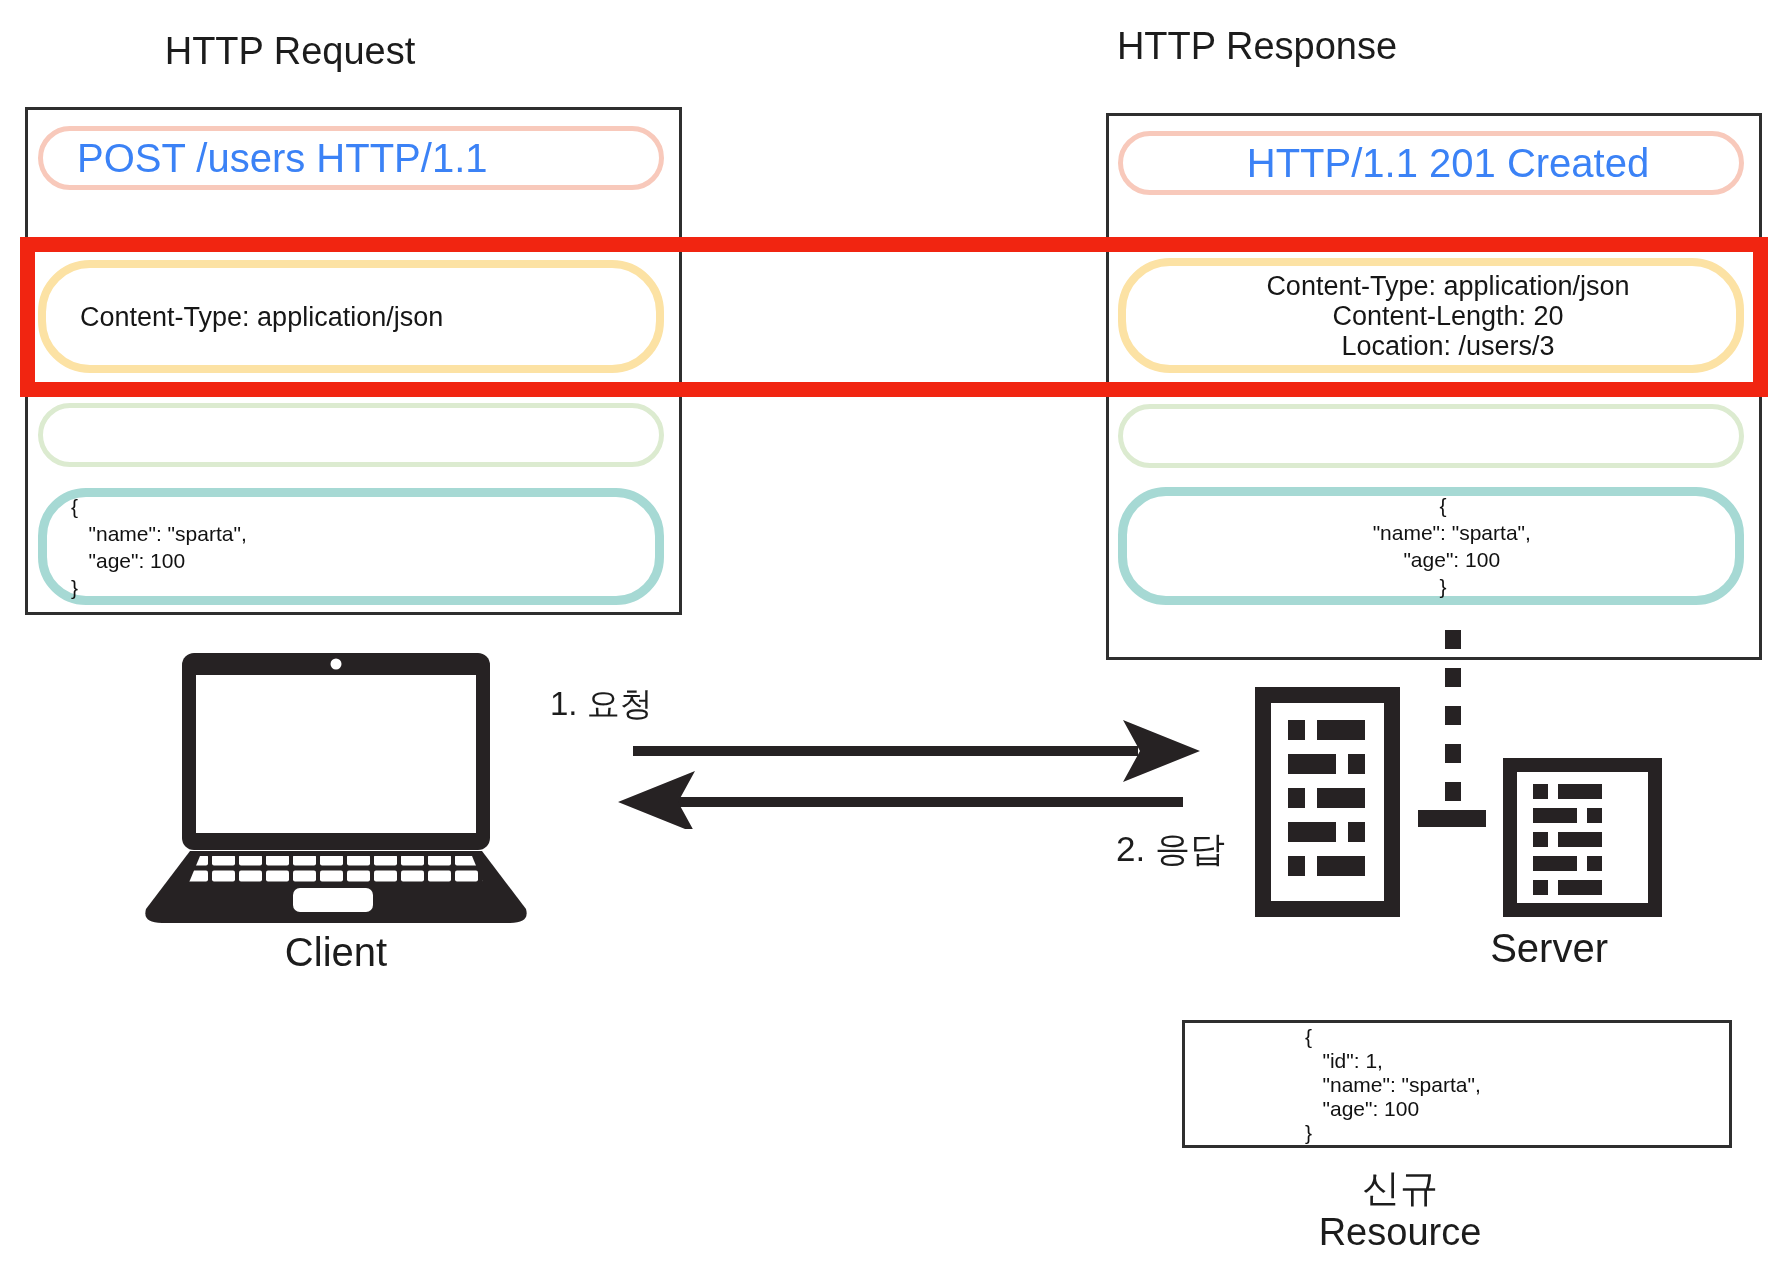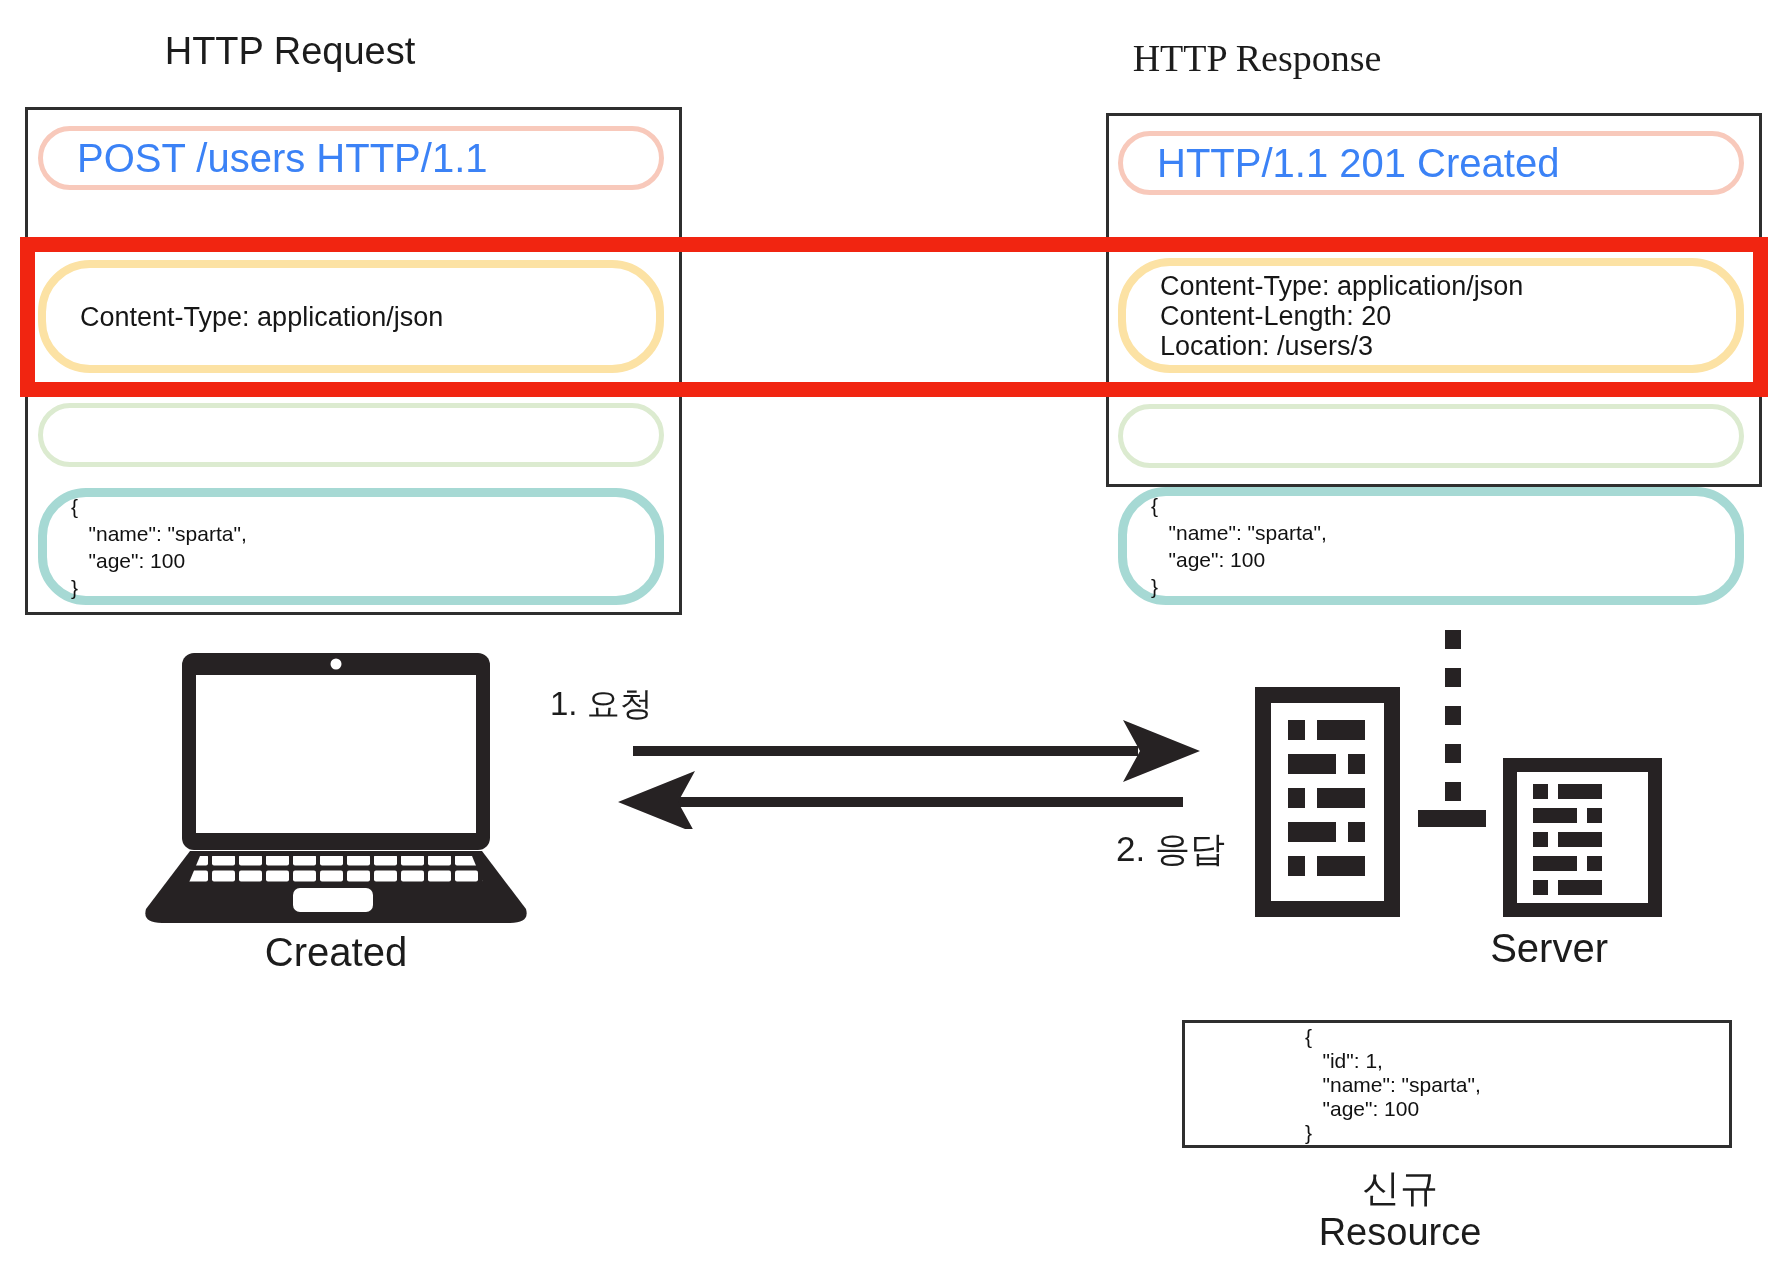--- a/index.html
+++ b/index.html
@@ -4,25 +4,25 @@
 <style>
   html,body{margin:0;padding:0;background:#fff;}
   .canvas{
     position:relative;width:1788px;height:1278px;background:#fff;overflow:hidden;
     font-family:"Liberation Sans","DejaVu Sans",sans-serif;color:#191919;
   }
   .abs{position:absolute;}
 
   .panel-title{position:absolute;width:420px;text-align:center;font-size:38px;font-weight:500;color:#1c1c1c;}
   .t-req{left:80px;top:30px;}
-  .t-res{left:1047px;top:36px;font-family:Liberation Serif, serif;}
+  .t-res{left:1047px;top:25px;}
 
   .panel{position:absolute;border:3px solid #2f2f2f;background:#fff;box-sizing:border-box;}
   .p-req{left:25px;top:107px;width:657px;height:508px;}
-  .p-res{left:1106px;top:113px;width:656px;height:374px;}
+  .p-res{left:1106px;top:113px;width:656px;height:547px;text-align:center;}
 
   .pill{position:absolute;box-sizing:border-box;background:#fff;display:flex;flex-direction:column;justify-content:center;}
   .pill.pink {border:5px solid #f8c9bb;border-radius:34px;}
   .pill.yellow{border:8px solid #fce2a4;border-radius:52px;}
   .pill.green {border:5px solid #dcebd0;border-radius:34px;}
   .pill.teal  {border:9px solid #a6d9d4;border-radius:48px;}
 
   .startline{font-size:40px;padding-left:34px;color:#3b82f6;}
   .headerline{font-size:27px;line-height:30px;padding-left:34px;color:#161616;}
   .jsonblock{padding-left:24px;}
@@ -119,21 +119,21 @@
         <rect x="1" y="1.5" width="23" height="11" rx="2" fill="#fff"></rect>
       </pattern>
     </defs>
     <rect x="52" y="8" width="308" height="197" rx="12" fill="#262223"></rect>
     <rect x="66" y="30" width="280" height="158" fill="#fff"></rect>
     <circle cx="206" cy="19" r="5.5" fill="#fff"></circle>
     <path d="M60 206 L352 206 L396 264 Q400 278 380 278 L32 278 Q12 278 16 264 Z" fill="#262223"></path>
     <polygon points="70,211 342,211 354,240 58,240" fill="url(#kb)"></polygon>
     <rect x="163" y="243" width="80" height="24" rx="7" fill="#fff"></rect>
   </svg>
-  <div class="flow-label lbl-client">Created</div>
+  <div class="flow-label lbl-client">Client</div>
 
   <svg class="abs" style="left:595px;top:715px;" width="610" height="70" viewBox="0 0 610 70">
     <rect x="38" y="31" width="505" height="10" fill="#262223"></rect>
     <path d="M528 5 L605 36 L528 67 L545 36 Z" fill="#262223"></path>
   </svg>
   <div class="flow-label lbl-request">1. 요청</div>
 
   <svg class="abs" style="left:610px;top:765px;" width="580" height="64" viewBox="0 0 580 64">
     <rect x="68" y="32" width="505" height="10" fill="#262223"></rect>
     <path d="M85 6 L8 37 L85 68 L68 37 Z" fill="#262223"></path>

